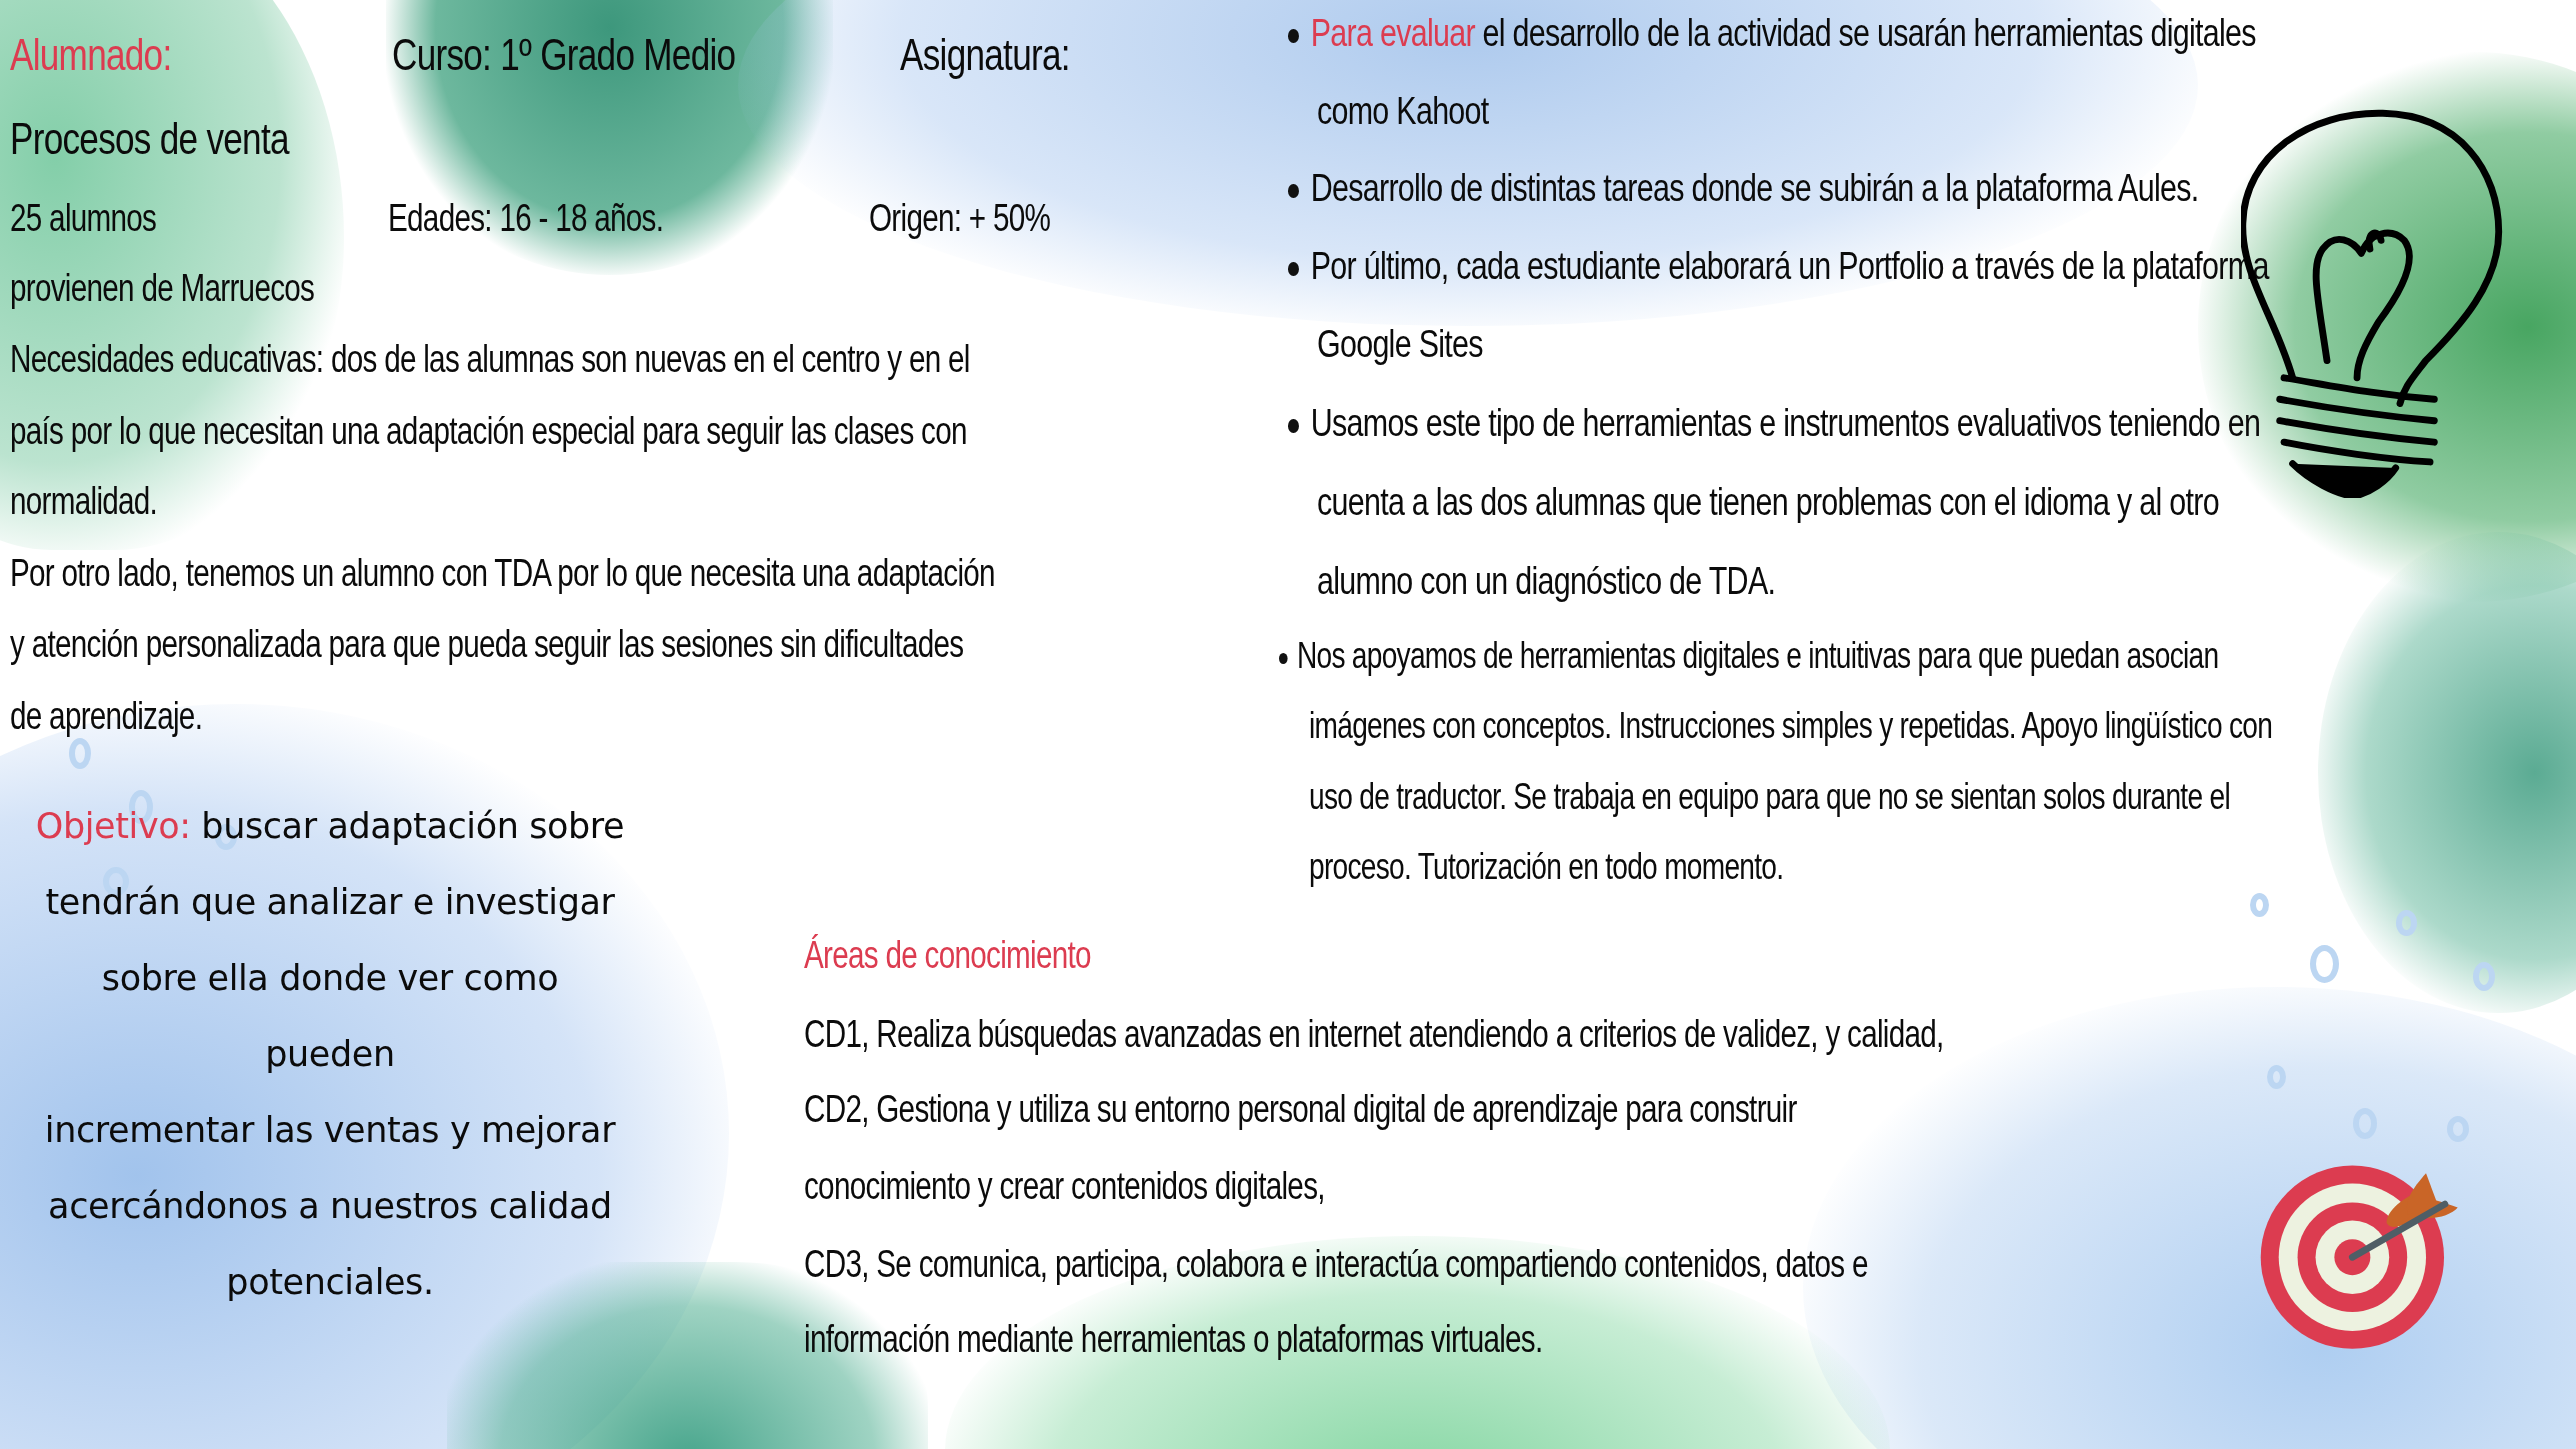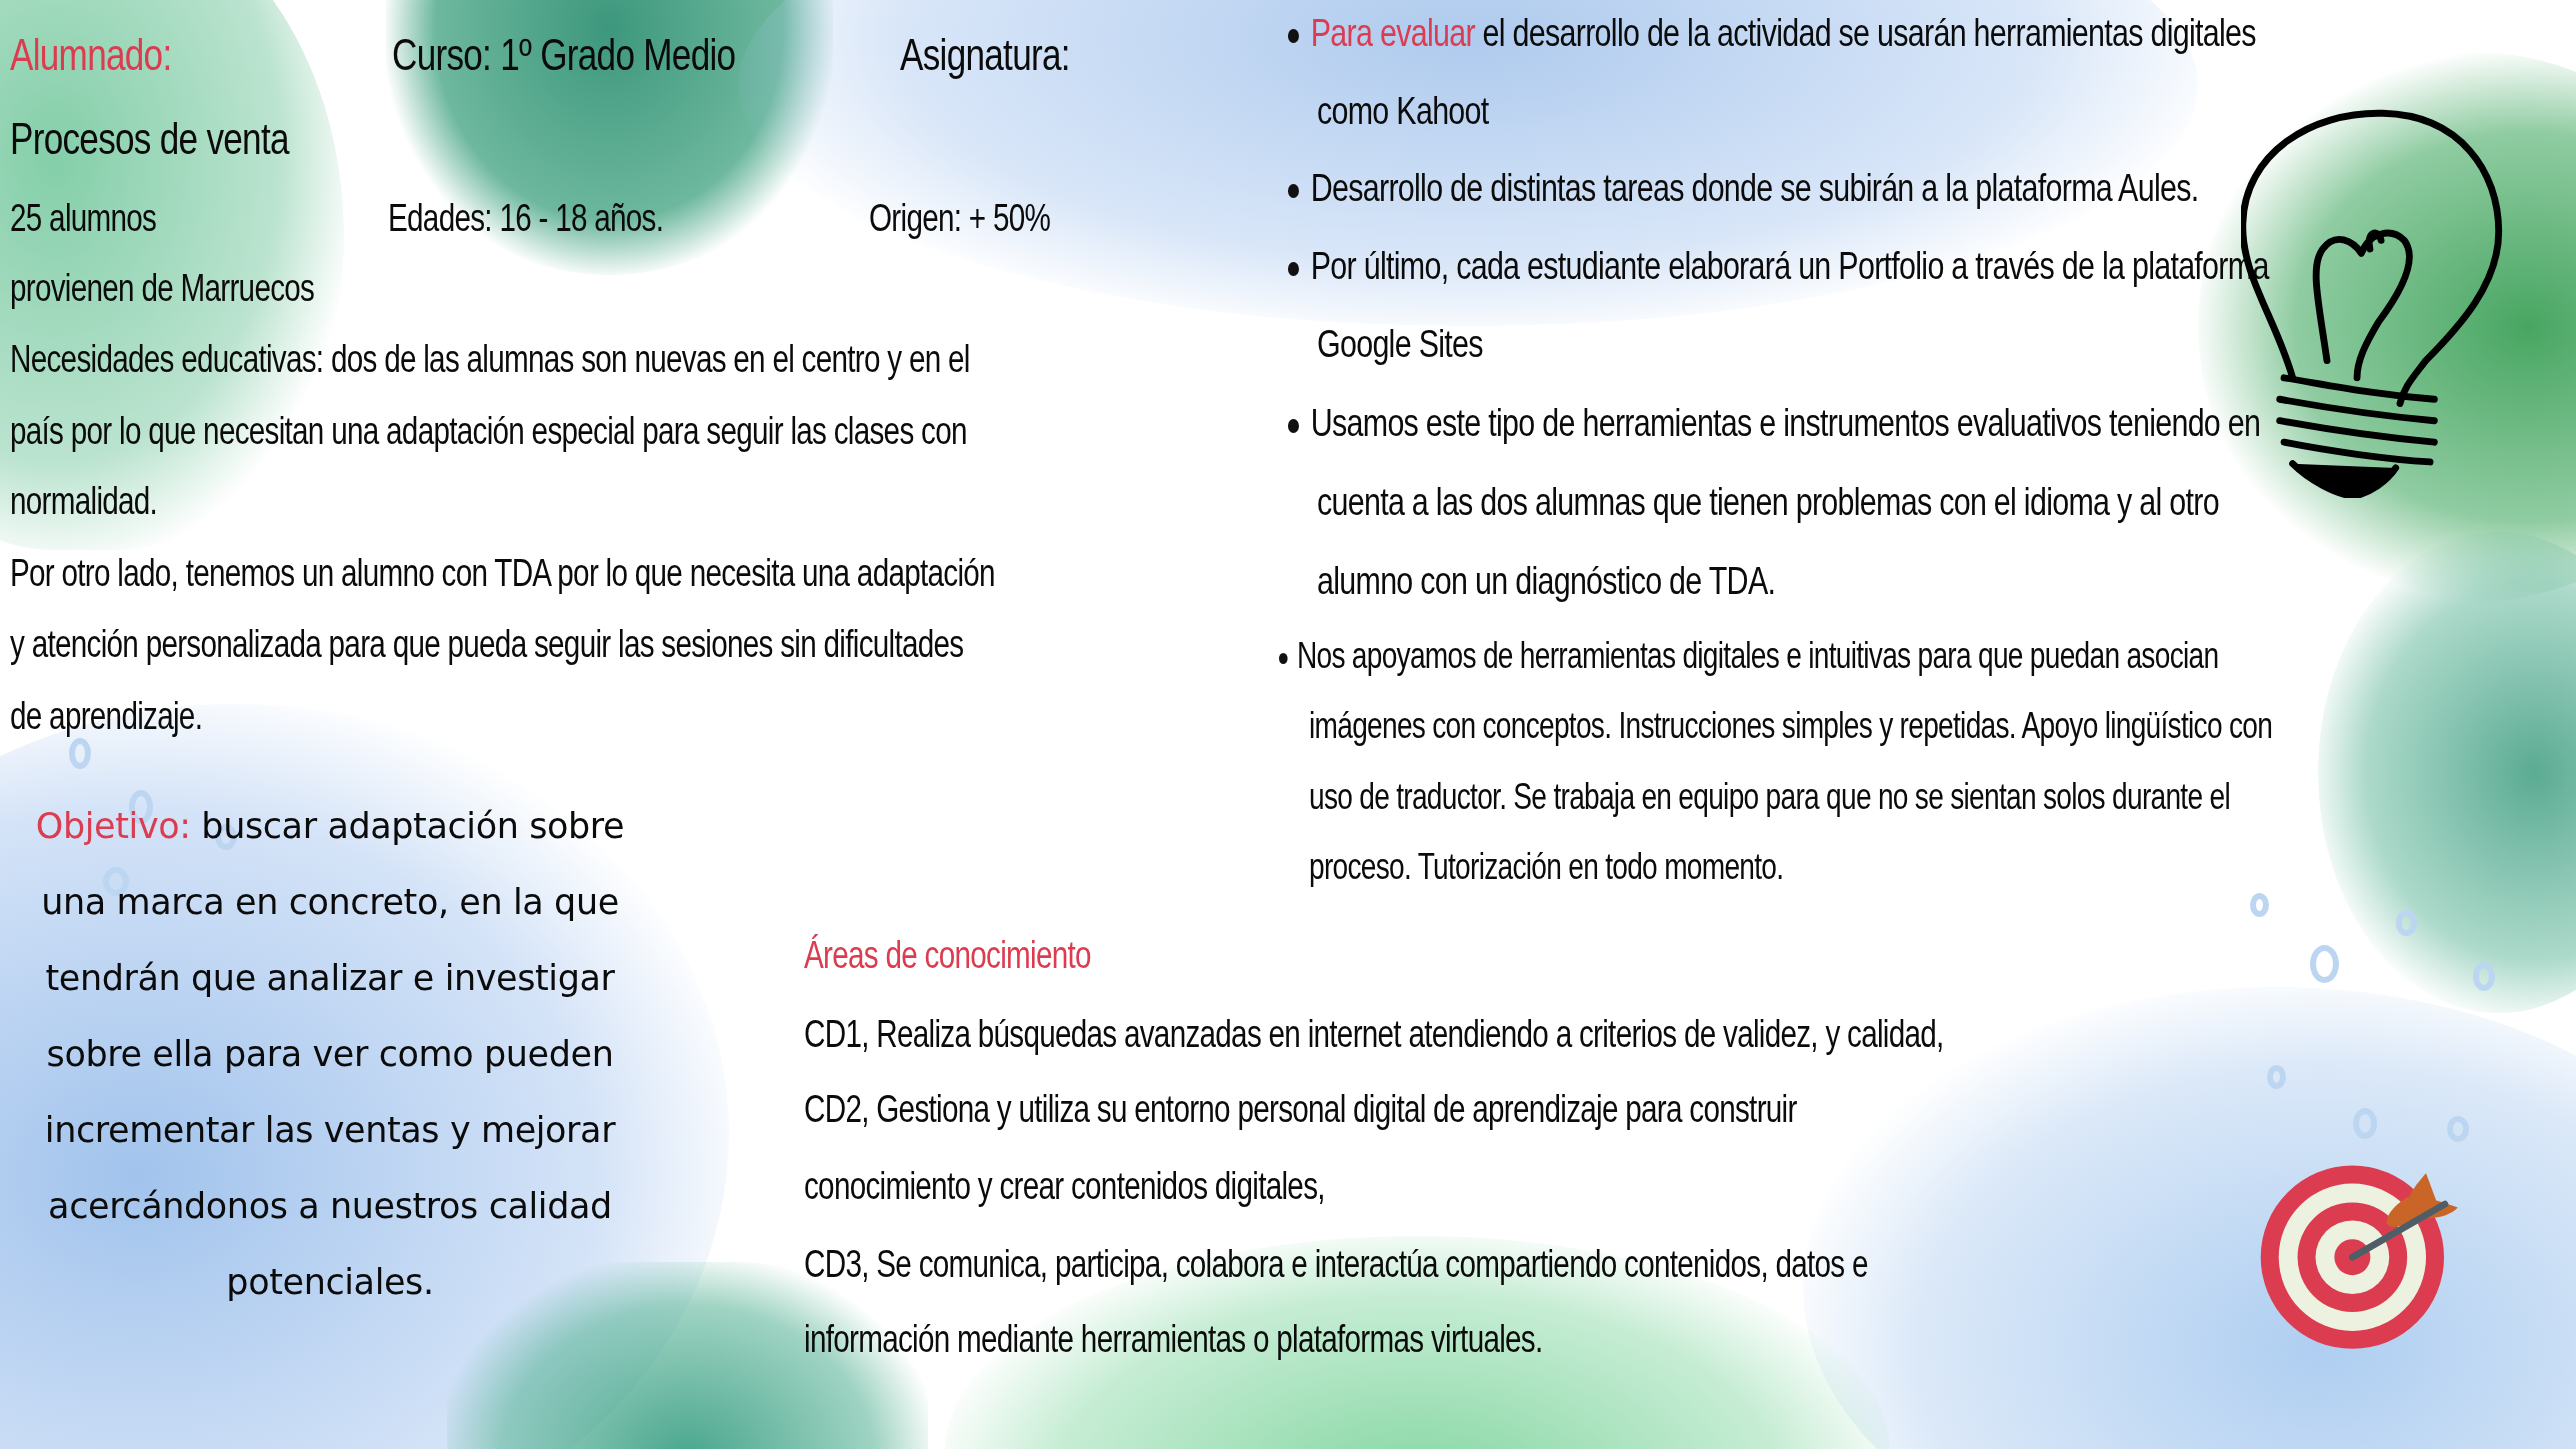--- a/index.html
+++ b/index.html
@@ -71,23 +71,22 @@
     <div class="t body cond" style="left:10.3px; top:337px;">Necesidades educativas: dos de las alumnas son nuevas en el centro y en el</div>
     <div class="t body cond" style="left:10.3px; top:409px;">país por lo que necesitan una adaptación especial para  seguir las clases con</div>
     <div class="t body cond" style="left:10.3px; top:479px;">normalidad.</div>
     <div class="t body cond" style="left:10.3px; top:551px;"> Por otro lado, tenemos un alumno con TDA por lo que necesita una adaptación</div>
     <div class="t body cond" style="left:10.3px; top:622px;">y atención personalizada para que pueda seguir las sesiones sin dificultades</div>
     <div class="t body cond" style="left:10.3px; top:694px;">de aprendizaje.</div>
   </div>
 
   <div class="obj">
     <div><span class="red">Objetivo:</span><span> buscar adaptación sobre</span></div>
-    <div>una marca en concreto, en la que</div>
     <div>tendrán que analizar e investigar</div>
-    <div>sobre ella para ver como pueden</div>
+    <div>sobre ella donde ver como pueden</div>
     <div>incrementar las ventas y mejorar</div>
     <div>acercándonos a nuestros calidad</div>
     <div>potenciales.</div>
   </div>
 
   <div>
     <div class="t bul cond" style="left:1288px; top:10.3px;"><span class="dot"></span><span class="red">Para evaluar</span><span> el desarrollo de la actividad se usarán herramientas digitales</span></div>
     <div class="t bul cond" style="left:1317px; top:88px;">como Kahoot</div>
     <div class="t bul cond" style="left:1288px; top:165px;"><span class="dot"></span><span>Desarrollo de distintas tareas donde se subirán a la plataforma Aules.</span></div>
     <div class="t bul cond" style="left:1288px; top:243px;"><span class="dot"></span><span>Por último, cada estudiante elaborará un Portfolio a través de la plataforma</span></div>

